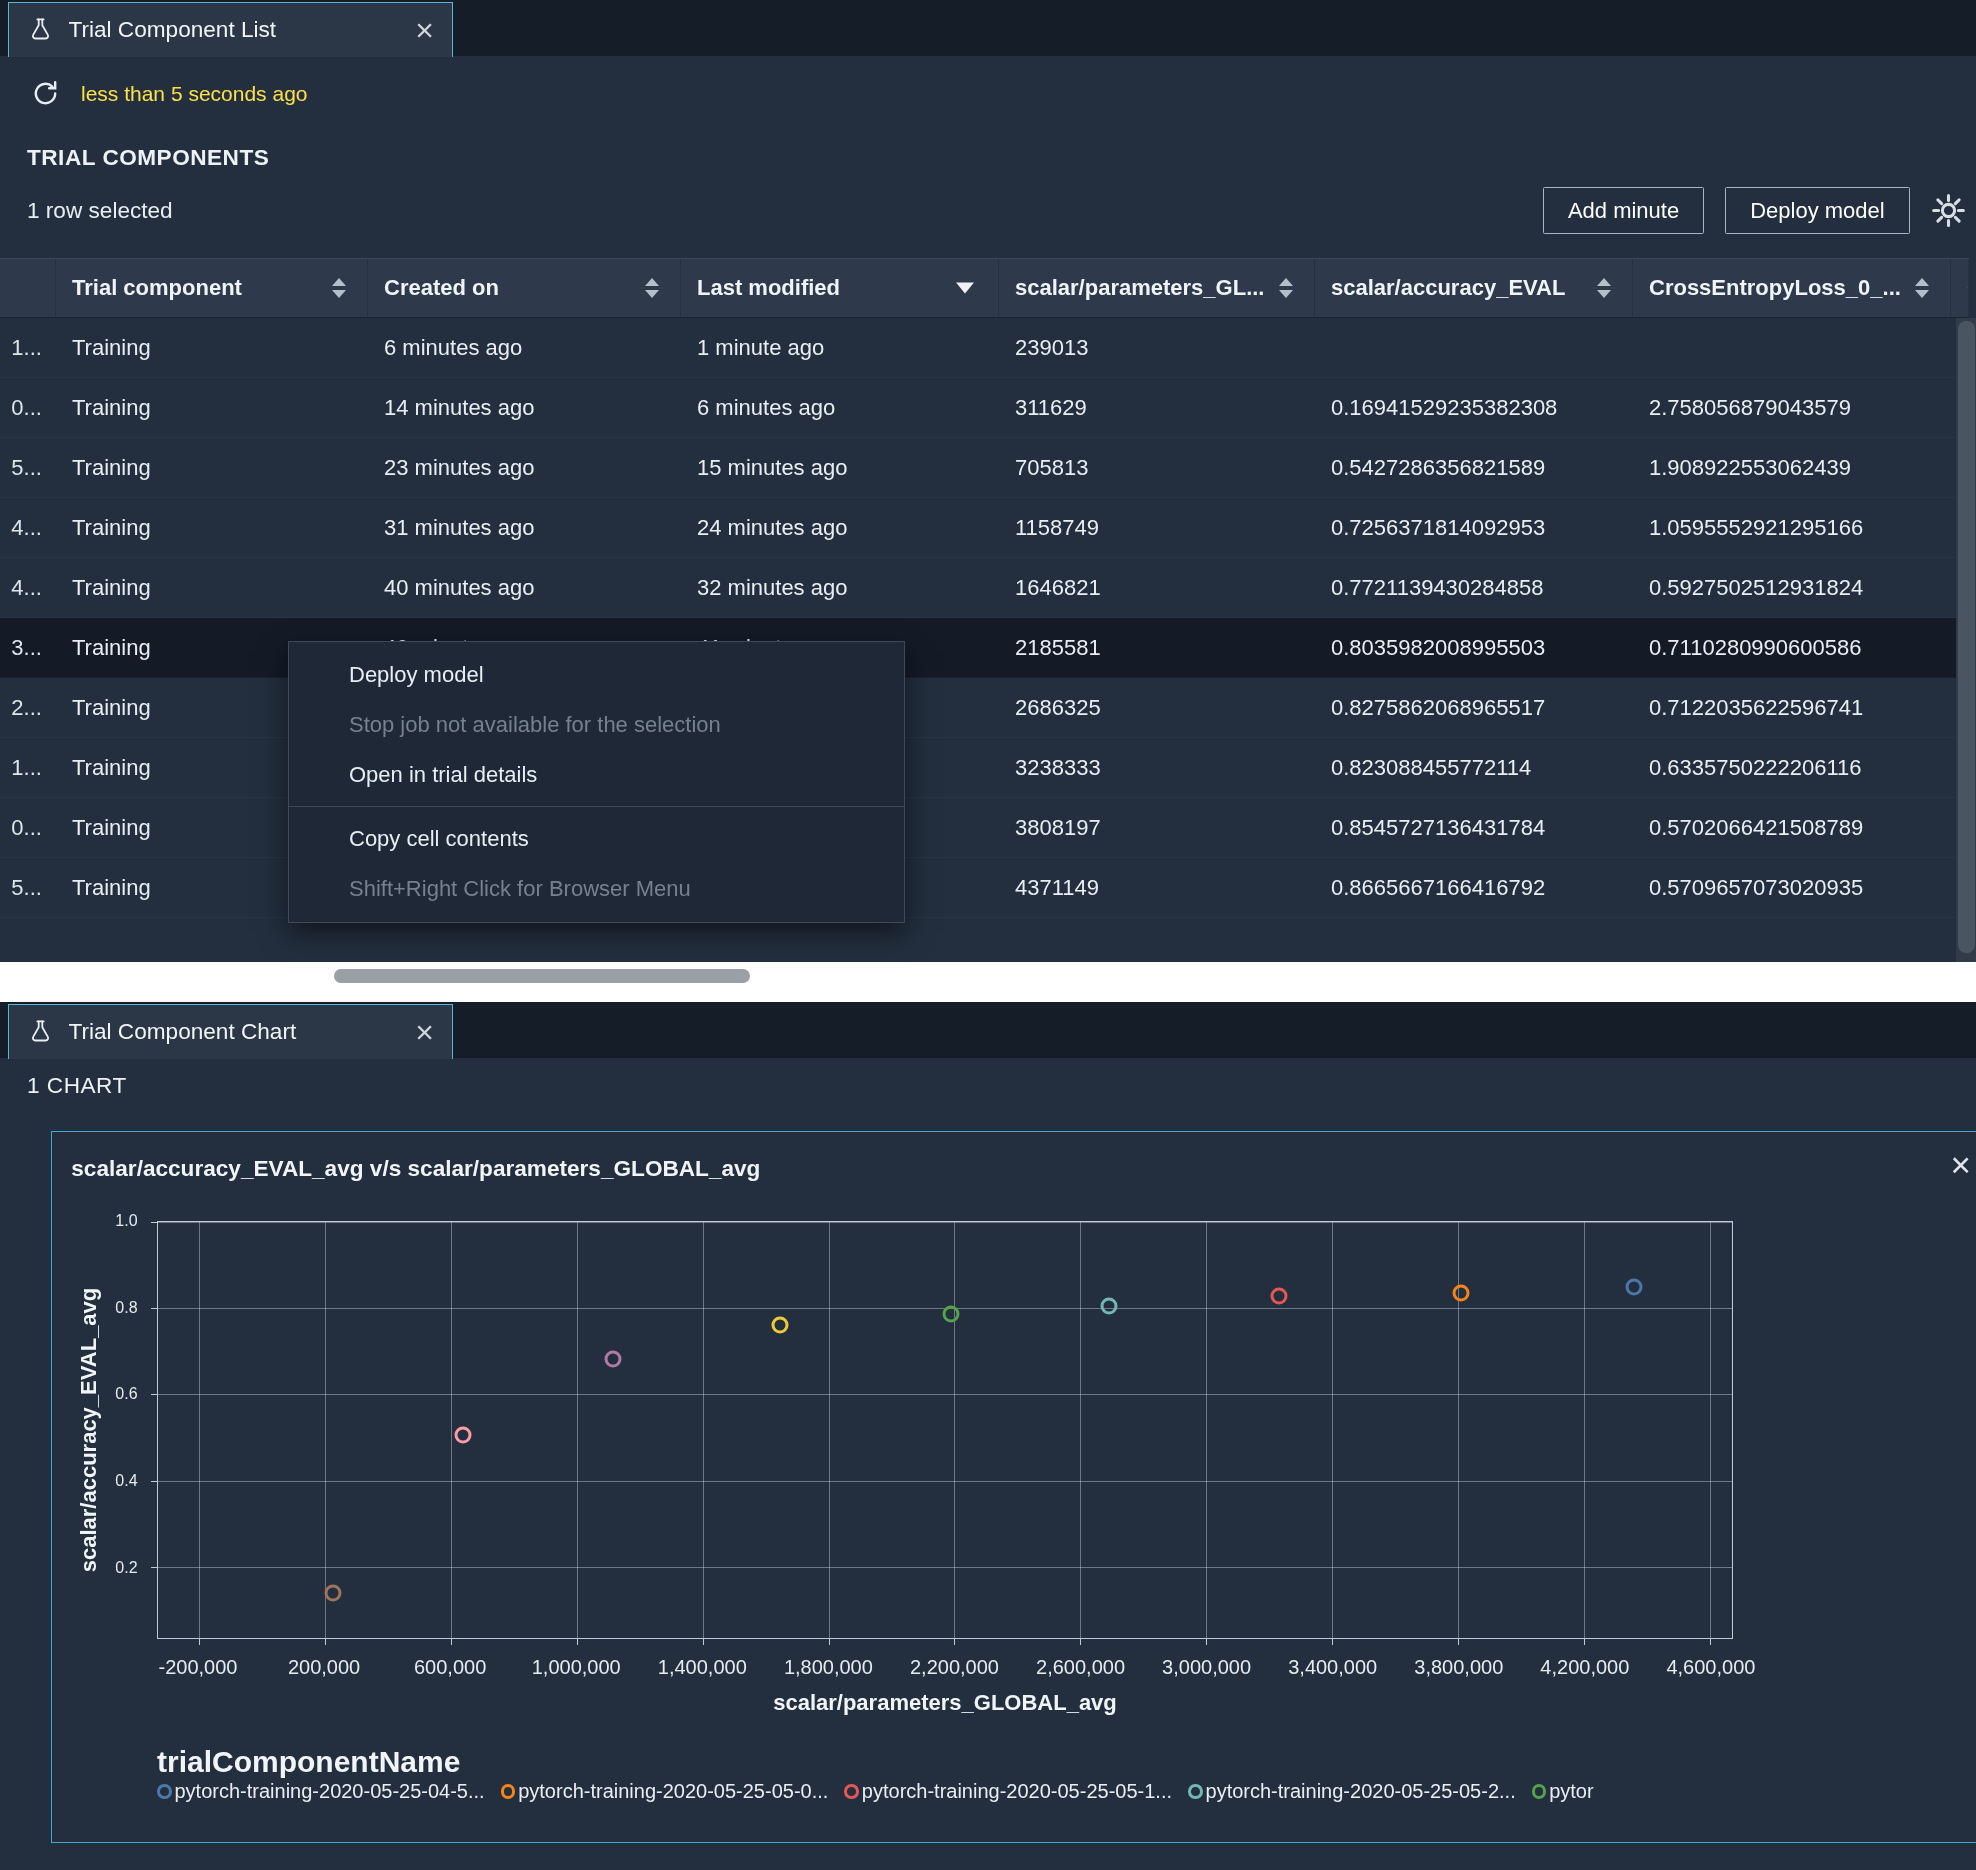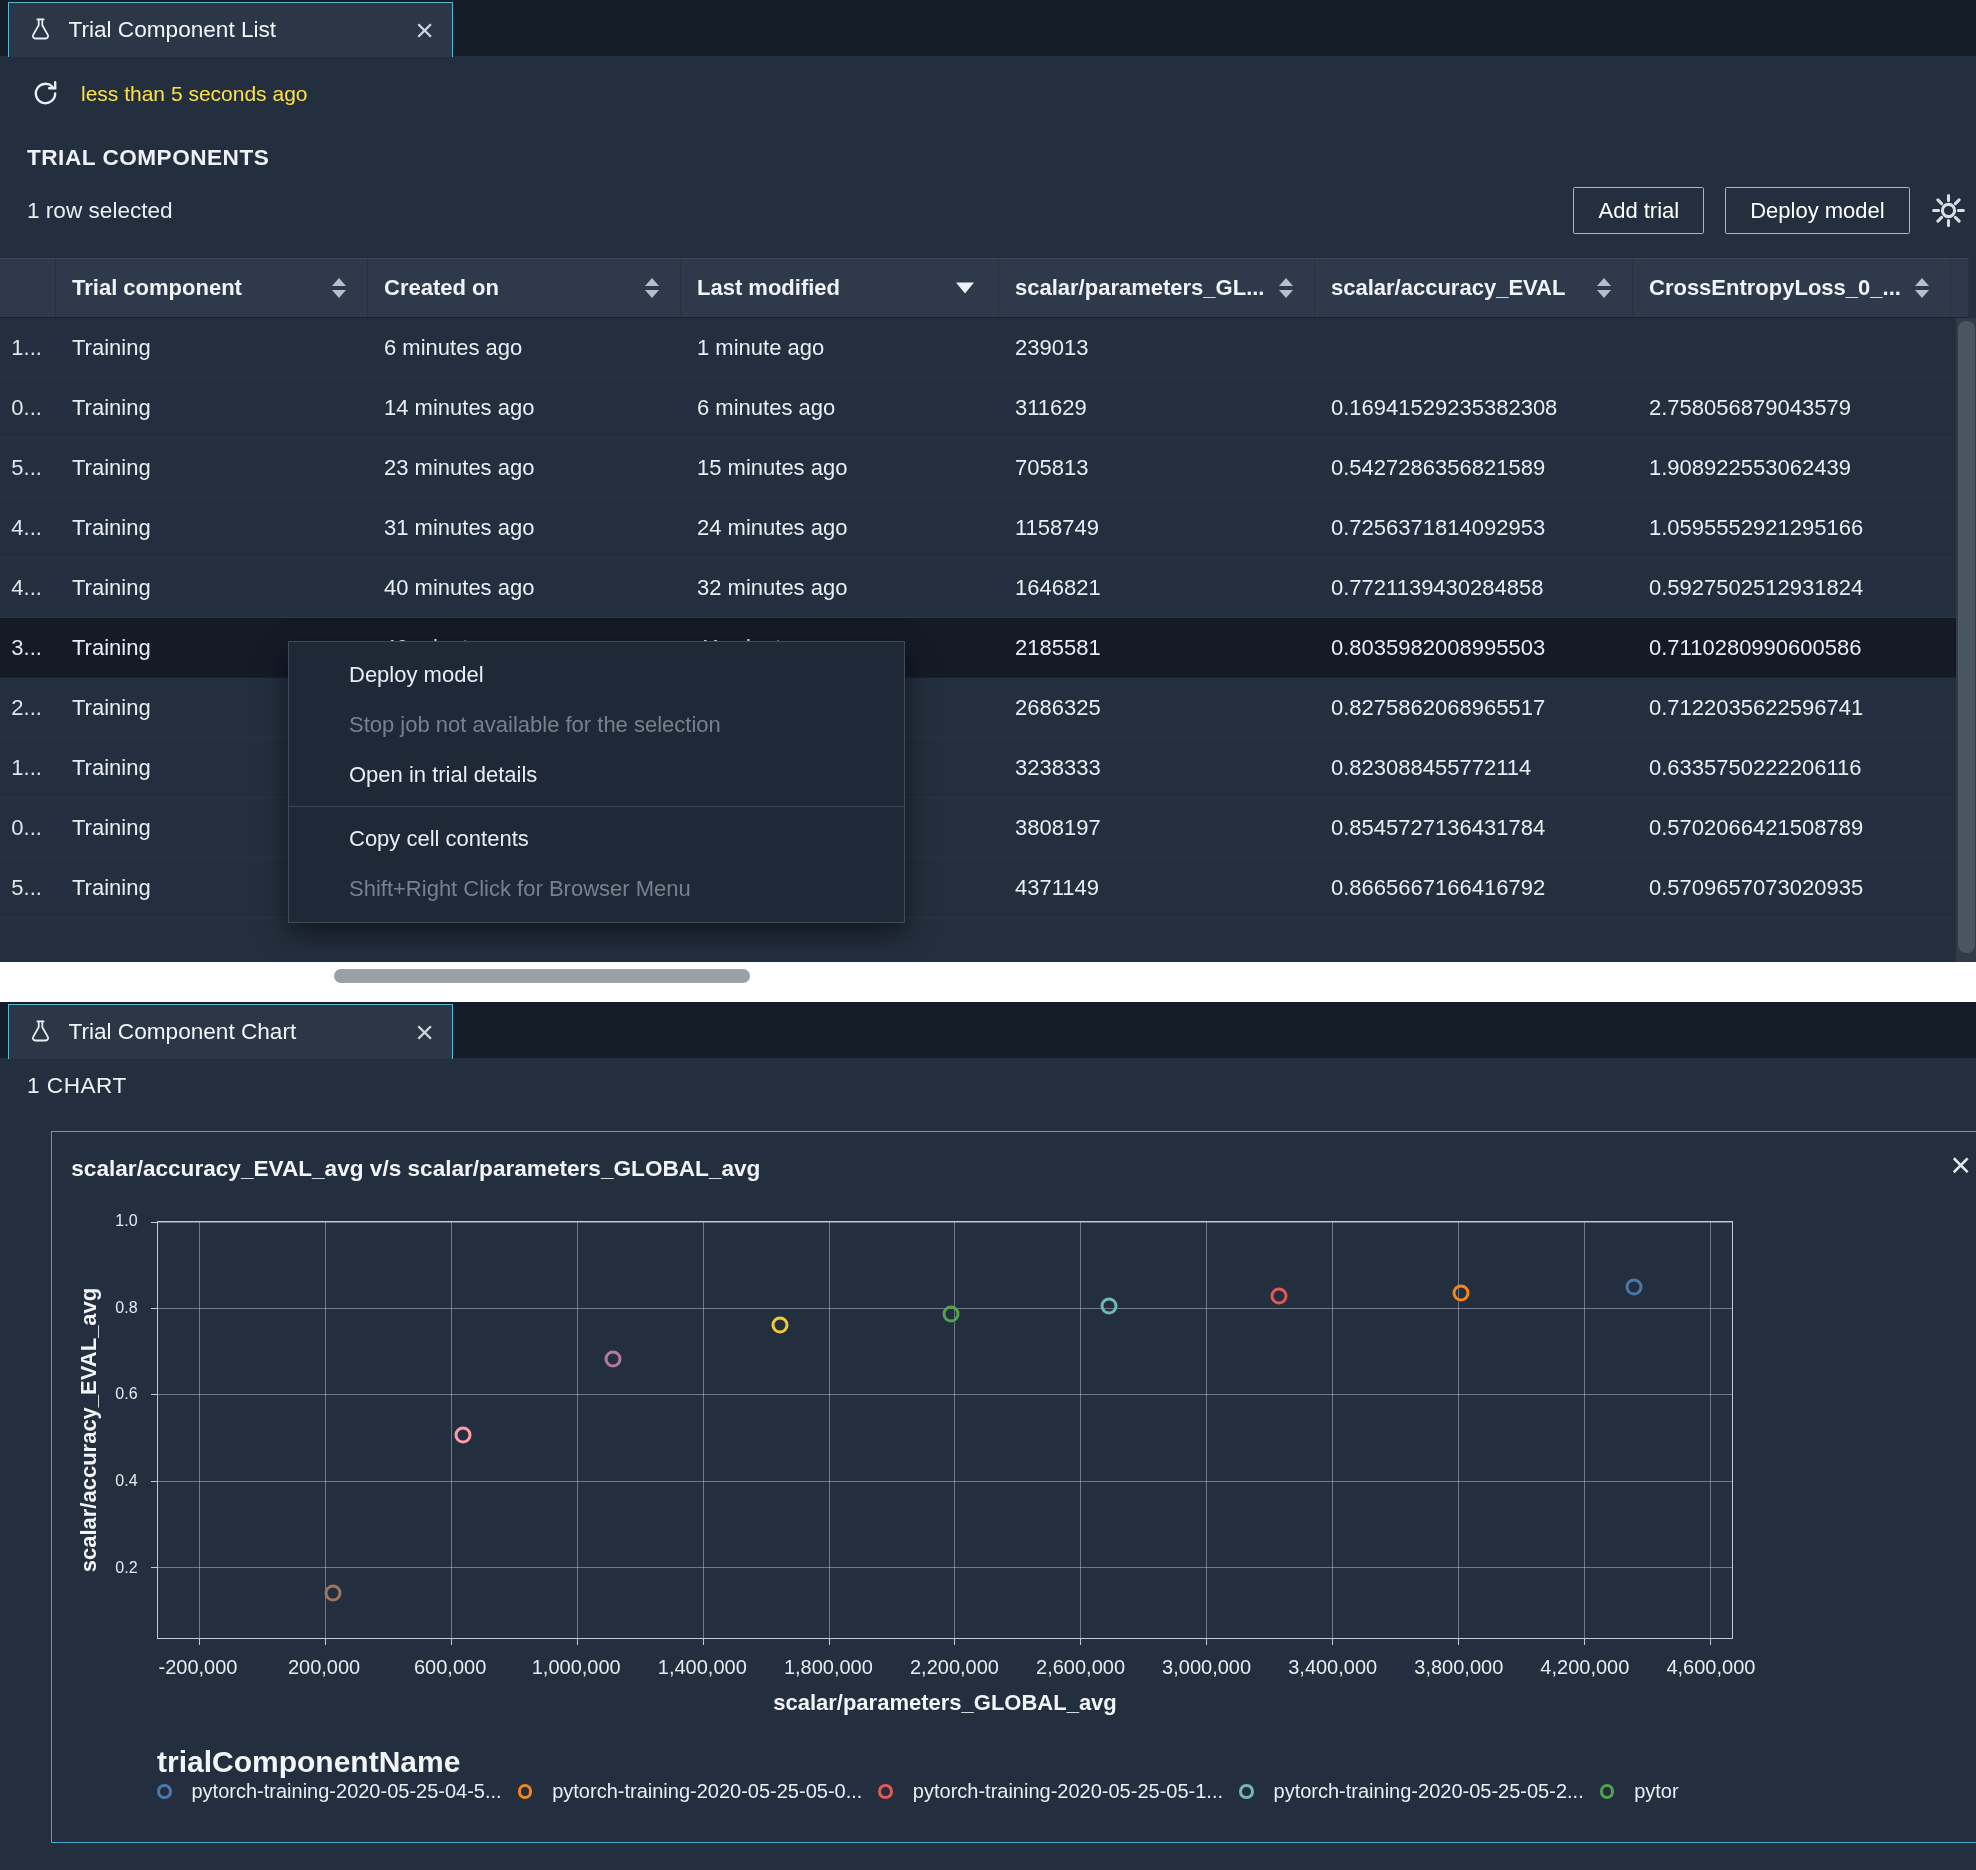--- a/index.html
+++ b/index.html
@@ -83,21 +83,21 @@
   .x-tick-labels{position:absolute;left:105px;top:524px;width:1576px;height:27px;}
   .x-tick-labels span{position:absolute;transform:translateX(-50%);font-size:20px;color:#e6ebf0;white-space:nowrap;}
   .y-tick-labels{position:absolute;left:0;top:89px;width:92px;height:418px;}
   .y-tick-labels span{position:absolute;right:6.4px;transform:translateY(-50%);font-size:16px;color:#e6ebf0;}
   .x-axis-label{position:absolute;top:558px;left:105px;width:1576px;text-align:center;font-size:22px;font-weight:bold;color:#f2f5f8;}
   .y-axis-label{position:absolute;left:37px;top:298px;transform:translate(-50%,-50%) rotate(-90deg);
       font-size:22px;font-weight:bold;color:#f2f5f8;white-space:nowrap;}
 
   .legend-title{position:absolute;left:105px;top:613px;font-size:30px;font-weight:bold;color:#f2f5f8;}
   .legend-items{position:absolute;left:105px;top:648px;width:1600px;display:flex;gap:16px;overflow:hidden;white-space:nowrap;}
-  .legend-item{display:flex;align-items:center;gap:20px;font-size:20px;color:#e9eef4;flex:0 0 auto;cursor:pointer;}
+  .legend-item{display:flex;align-items:center;gap:3px;font-size:20px;color:#e9eef4;flex:0 0 auto;cursor:pointer;}
   .legend-ring{width:14.5px;height:14.5px;border-radius:50%;border:3.2px solid;box-sizing:border-box;}
 </style>
 </head>
 <body>
 
 <div class="panel" id="top-panel">
   <div class="tabbar">
     <div class="tab">
       <span class="flask-icon">
         <svg viewBox="0 0 24 24" fill="none" stroke="#e9eef4" stroke-width="1.6" stroke-linecap="round">
@@ -117,21 +117,21 @@
         <path d="M20 2.6v5h-5"></path>
       </svg>
     </span>
     <span class="refresh-text">less than 5 seconds ago</span>
   </div>
 
   <div class="section-title">TRIAL COMPONENTS</div>
   <div class="selection-status">1 row selected</div>
 
   <div class="toolbar">
-    <button class="btn">Add trial</button>
+    <button class="btn">Add minute</button>
     <button class="btn">Deploy model</button>
     <button class="gear-btn">
       <svg viewBox="0 0 24 24" fill="none" stroke="#d9dee4" stroke-width="2.1" stroke-linecap="round">
         <circle cx="12" cy="12" r="4.2"></circle>
         <path d="M12 1.8v3.4M12 18.8v3.4M1.8 12h3.4M18.8 12h3.4M4.7 4.7l2.6 2.6M16.7 16.7l2.6 2.6M19.3 4.7l-2.6 2.6M7.3 16.7l-2.6 2.6"></path>
       </svg>
     </button>
   </div>
 
   <div class="table">

